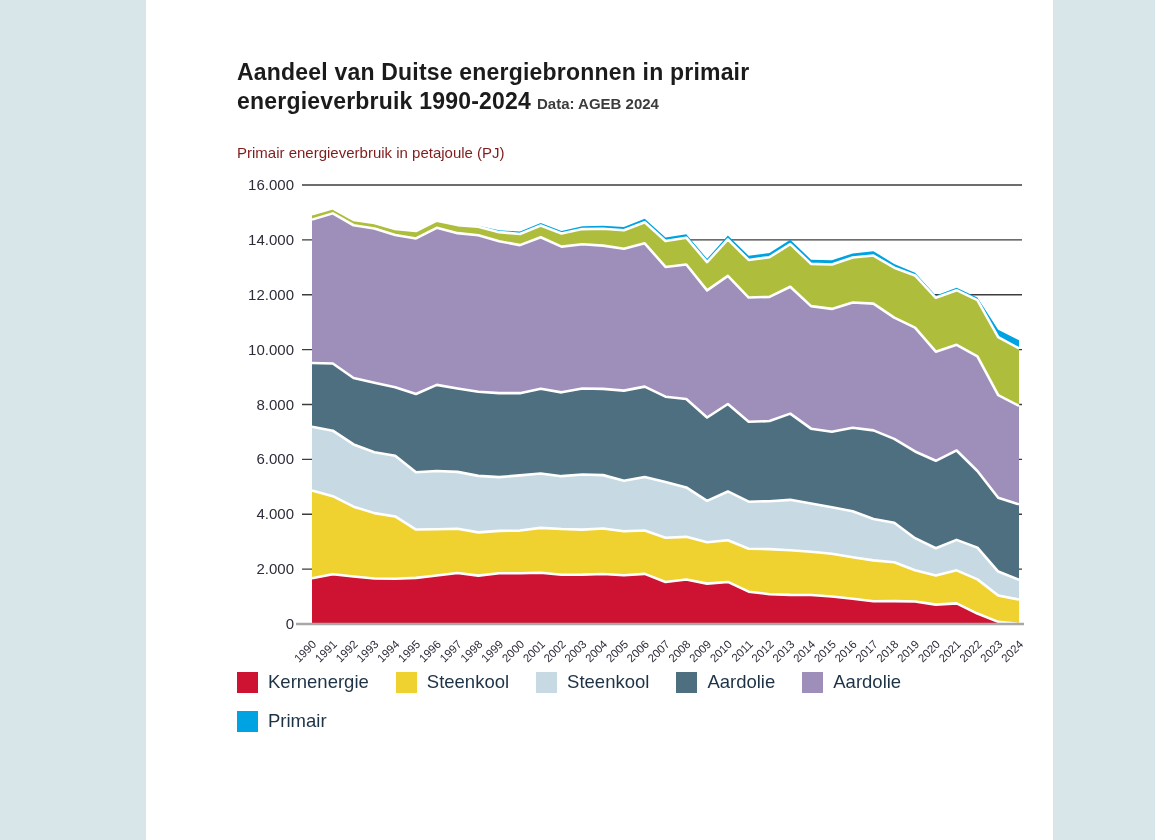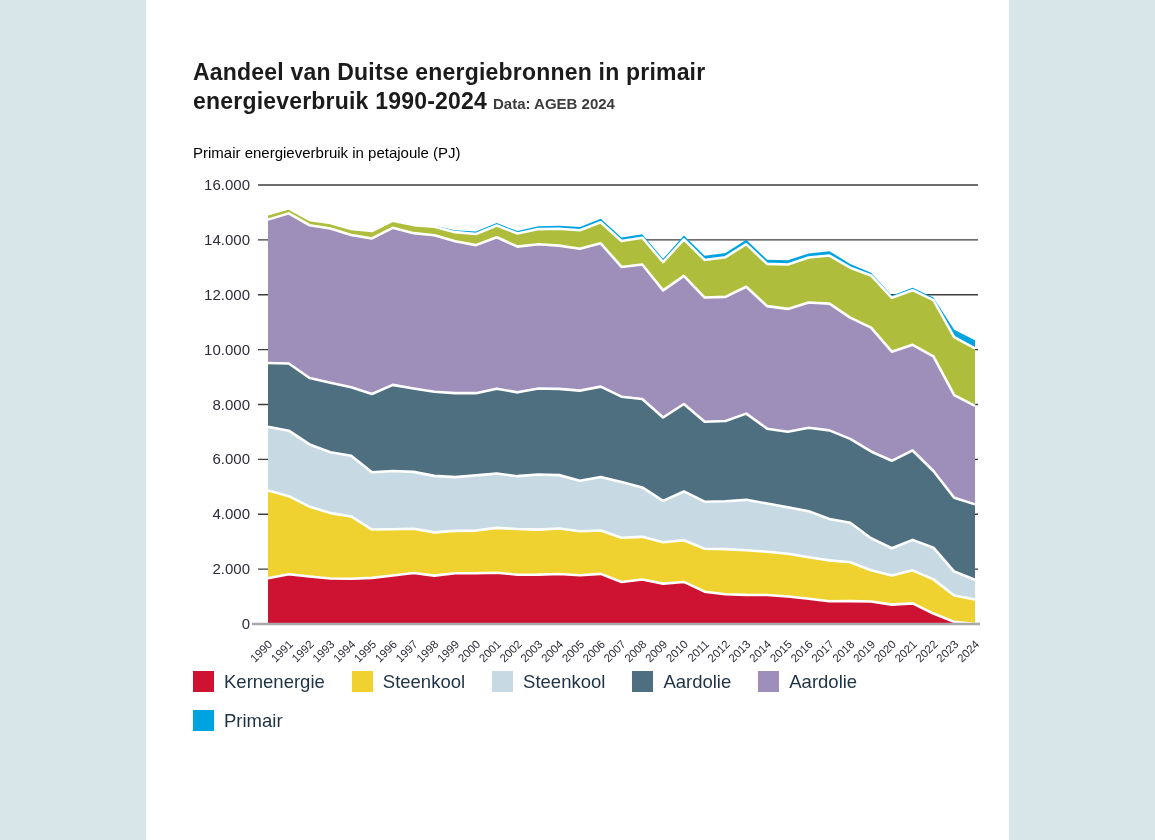--- a/index.html
+++ b/index.html
@@ -4,41 +4,42 @@
 <style>
   html,body{margin:0;padding:0;}
   body{
     width:1155px;height:840px;overflow:hidden;
     background:#D8E5E9;
     font-family:"Liberation Sans","DejaVu Sans",sans-serif;
   }
   .card{
     position:absolute;left:146px;top:0;width:863px;height:840px;
     background:#FFFFFF;
+    padding-left:44px;
   }
   .chart-header{padding:58px 40px 0 47px;}
   .chart-title{
     margin:0;font-size:23px;line-height:1.28;font-weight:bold;
     color:#1B1B1B;letter-spacing:0.2px;
   }
   .datasource{
     font-size:15px;font-weight:bold;color:#3C3C3C;letter-spacing:0;
     margin-left:6px;
   }
   .chart-subtitle{
-    margin:27px 0 0 47px;font-size:15px;color:#000000;
+    margin:27px 0 0 47px;font-size:15px;color:#7f1d1d;
   }
   svg{display:block;}
   #chart-svg{margin:6px 0 0 42px;}
   .legend{
     margin:-6px 0 0 47px;width:780px;
     display:flex;flex-wrap:wrap;align-items:center;
     row-gap:17px;
   }
-  .legend-item{display:flex;align-items:center;margin-right:27px;}
+  .legend-item{display:flex;align-items:flex-end;margin-right:27px;}
   .legend-swatch{width:21px;height:21px;margin-right:10px;flex:0 0 auto;}
   .legend-label{font-size:18.5px;color:#1D3245;}
 </style>
 </head>
 <body>
 
 <div class="card">
   <div class="chart-header">
     <h1 class="chart-title"><span>Aandeel van Duitse energiebronnen in primair</span><br><span>energieverbruik 1990-2024</span><span class="datasource">Data: AGEB 2024</span>
     </h1>

